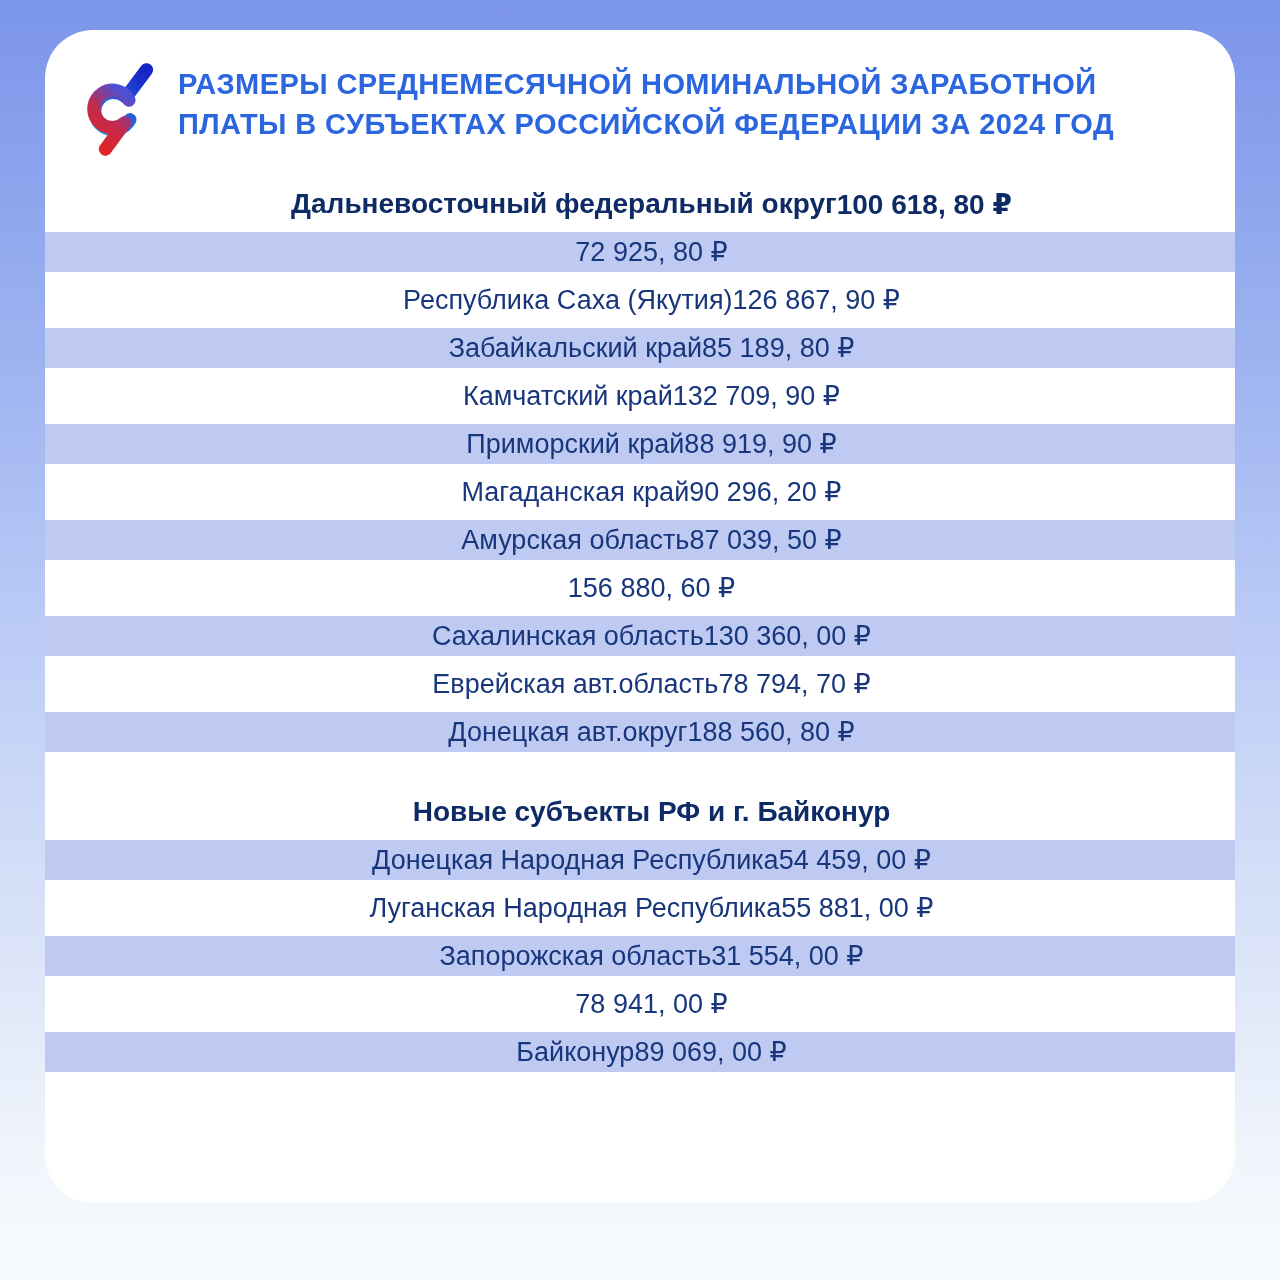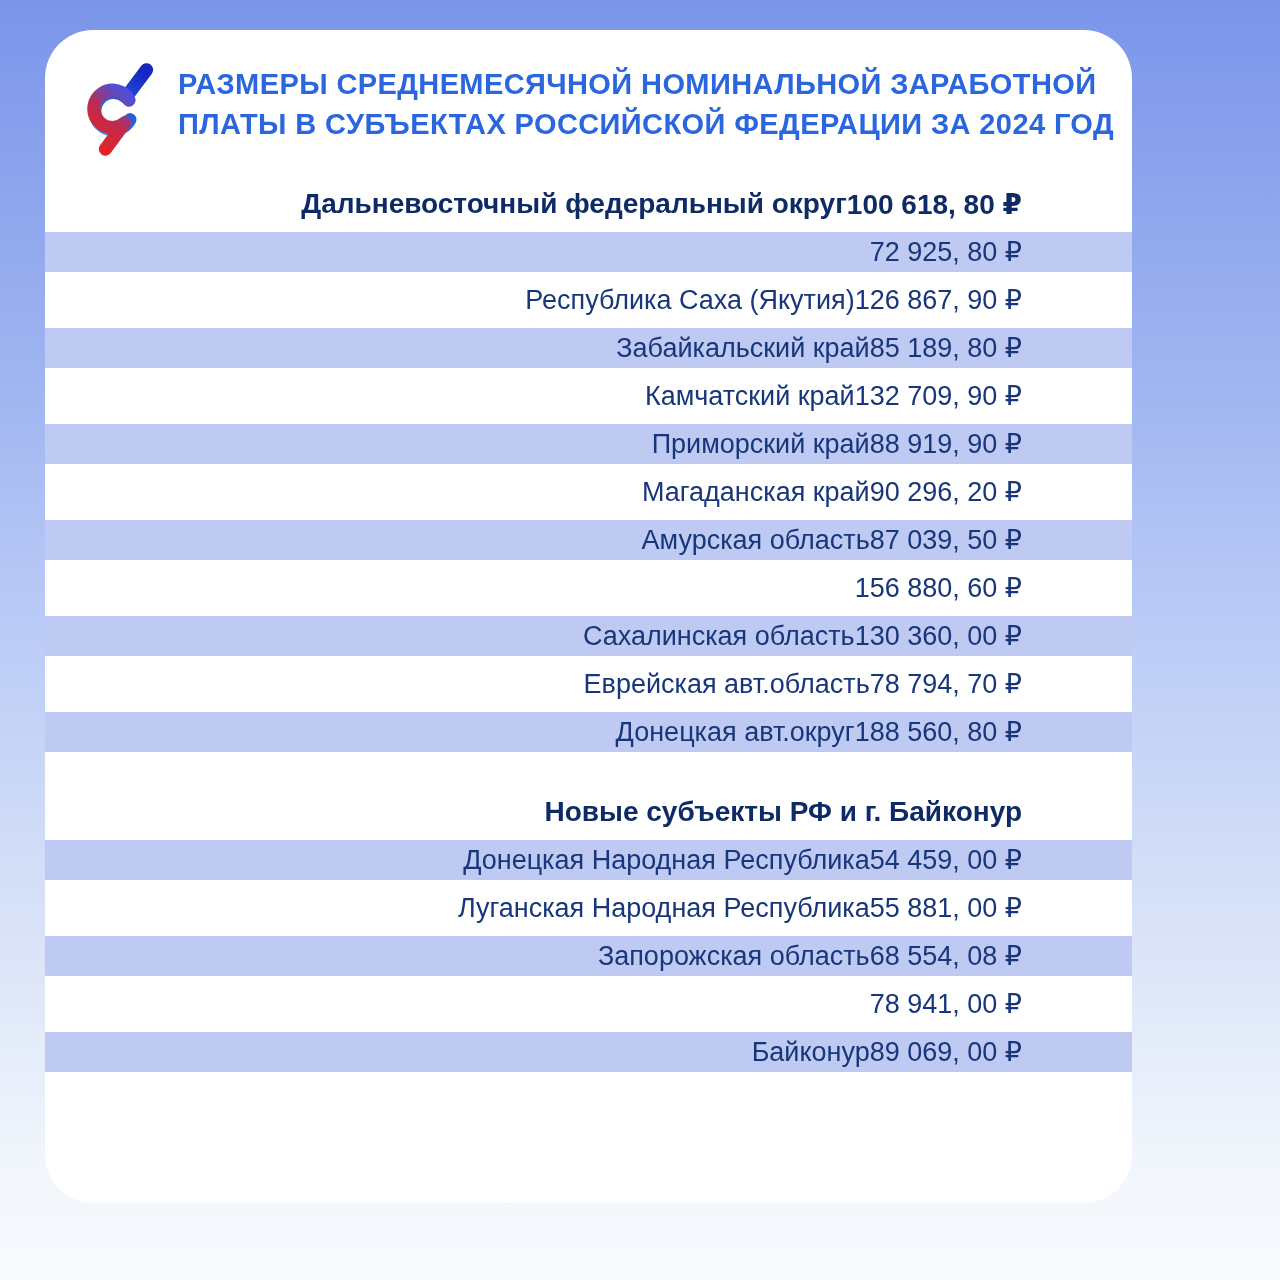--- a/index.html
+++ b/index.html
@@ -2,32 +2,32 @@
 <html><head>
 <meta charset="utf-8">
 <style>
   html,body{margin:0;padding:0;}
   body{
     width:1280px;height:1280px;position:relative;overflow:hidden;
     font-family:"Liberation Sans","DejaVu Sans",sans-serif;
     background:linear-gradient(180deg,#7B95EA 0%,#9DB3F0 28%,#B7C8F6 46%,#DCE5F8 75%,#F0F5FC 90%,#F8FBFE 100%);
   }
   .card{
-    position:absolute;left:45px;top:30px;width:1087px;height:1173px;
+    position:absolute;left:45px;top:30px;width:1190px;height:1173px;
     background:#ffffff;border-radius:48px;overflow:hidden;
   }
   .logo{position:absolute;left:32px;top:28px;width:98px;height:98px;}
   .title{
     position:absolute;left:133px;top:34px;width:1000px;
     color:#2B66DE;font-weight:700;font-size:29px;line-height:40px;letter-spacing:.4px;
   }
   .table{position:absolute;left:0;top:150px;width:100%;}
   .row{
     height:48px;box-sizing:border-box;
-    display:flex;align-items:center;justify-content:flex-end;
+    display:flex;align-items:center;justify-content:center;
     padding:0 110px 0 133px;
     font-size:27px;color:#17367B;white-space:nowrap;
   }
   .row.band{
     background:#BFCAF3;background-clip:padding-box;
     border-top:4px solid #ffffff;border-bottom:4px solid #ffffff;
   }
   .row.sec-header{font-weight:700;color:#0E2B66;font-size:28px;}
   .row .value{text-align:right;}
   .spacer{height:32px;}
@@ -119,21 +119,21 @@
     <div class="row band">
       <span>Донецкая Народная Республика</span>
       <span class="value">54 459, 00 ₽</span>
     </div>
     <div class="row">
       <span>Луганская Народная Республика</span>
       <span class="value">55 881, 00 ₽</span>
     </div>
     <div class="row band">
       <span>Запорожская область</span>
-      <span class="value">68 554, 08 ₽</span>
+      <span class="value">31 554, 00 ₽</span>
     </div>
     <div class="row">
       <span class="value">78 941, 00 ₽</span>
     </div>
     <div class="row band">
       <span>Байконур</span>
       <span class="value">89 069, 00 ₽</span>
     </div>
 
   </div>

